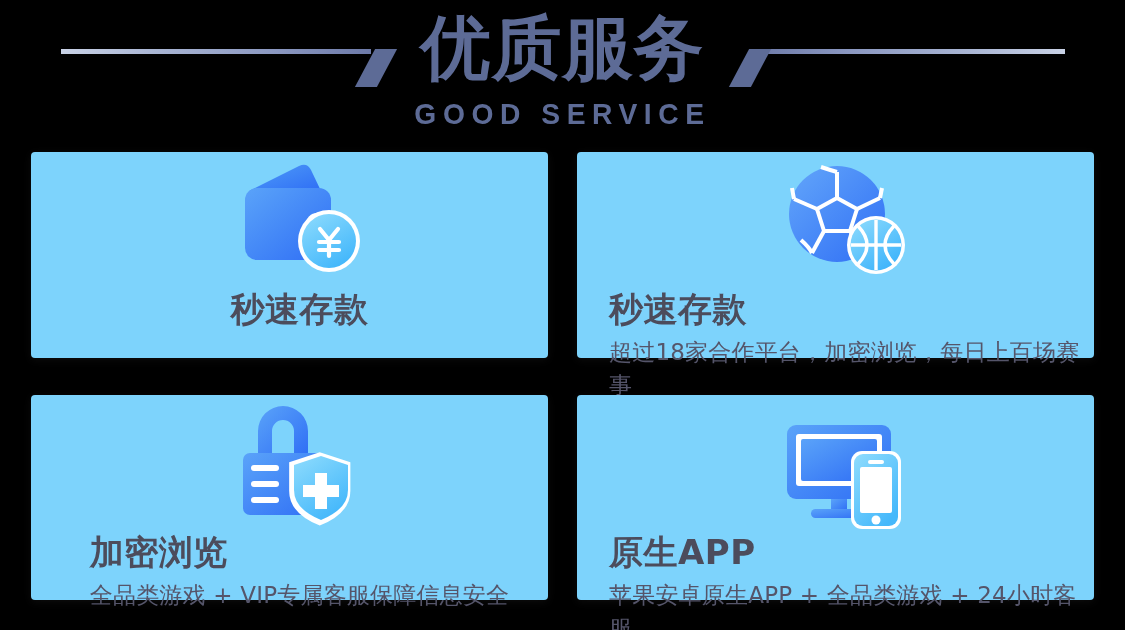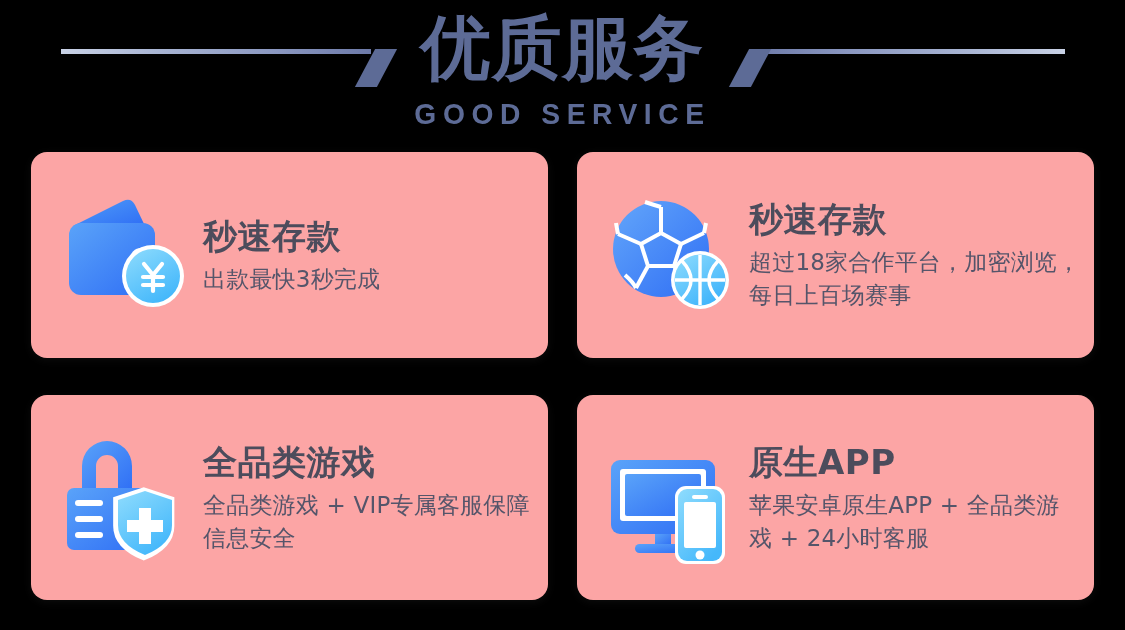--- a/index.html
+++ b/index.html
@@ -69,25 +69,26 @@
   
   .grid {
     position:absolute; left:31px; top:152px;
     width:1063px; height:448px;
     display:grid;
     grid-template-columns:517px 517px;
     grid-template-rows:206px 205px;
     column-gap:29px; row-gap:37px;
   }
   .card {
-    background:#fca5a5;
-    border-radius:16px;
+    background:#7dd3fc;
+    border-radius:4px;
     display:flex; align-items:center;
     padding-left:26px;
     box-shadow:0 2px 10px rgba(255,255,255,0.05);
+    flex-direction:column;
   }
   .card-icon {
     flex:0 0 auto;
     width:140px; height:136px;
     position:relative;
   }
   .card-text { flex:1 1 auto; padding-left:6px; padding-right:12px; }
   .card-title {
     font-size:34px; line-height:42px; font-weight:700;
     color:#4c4c5c;
@@ -160,21 +161,20 @@
           <g stroke="#ffffff" stroke-width="4.2" stroke-linecap="round" fill="none">
             <path d="M87 77 L96 88 L105 77"></path>
             <path d="M86 90 L106 90"></path>
             <path d="M86 98 L106 98"></path>
             <path d="M96 88 L96 104"></path>
           </g>
         </svg>
       </div>
       <div class="card-text">
         <div class="card-title">秒速存款</div>
-        <div class="card-desc">出款最快3秒完成</div>
       </div>
     </div>
 
     <div class="card">
       <div class="card-icon">
         <svg class="icon-svg" viewBox="0 0 140 136">
           <defs>
             <linearGradient id="ball" x1="0" y1="0" x2="1" y2="1">
               <stop offset="0" stop-color="#63a6fa"></stop>
                 <stop offset="1" stop-color="#2f6ef5"></stop>
@@ -233,21 +233,21 @@
             <rect x="18" y="70" width="28" height="6" rx="3"></rect>
             <rect x="18" y="86" width="28" height="6" rx="3"></rect>
             <rect x="18" y="102" width="28" height="6" rx="3"></rect>
           </g>
           <path d="M88 58 L118 68 L118 96 Q118 118 88 130 Q58 118 58 96 L58 68 Z" fill="#ffffff" transform="translate(-3,-2) scale(1.02)"></path>
           <path d="M88 61 L115 70 L115 95 Q115 114 88 125 Q61 114 61 95 L61 70 Z" fill="url(#shieldG)"></path>
           <path d="M82 78 h12 v12 h12 v12 h-12 v12 h-12 v-12 h-12 v-12 h12 z" fill="#ffffff"></path>
         </svg>
       </div>
       <div class="card-text">
-        <div class="card-title">全品类游戏</div>
+        <div class="card-title">加密浏览</div>
         <div class="card-desc">全品类游戏 + VIP专属客服保障信息安全</div>
       </div>
     </div>
 
     <div class="card">
       <div class="card-icon">
         <svg class="icon-svg" viewBox="0 0 140 136">
           <defs>
             <linearGradient id="monG" x1="0" y1="0" x2="1" y2="1">
               <stop offset="0" stop-color="#5aa3f9"></stop>

